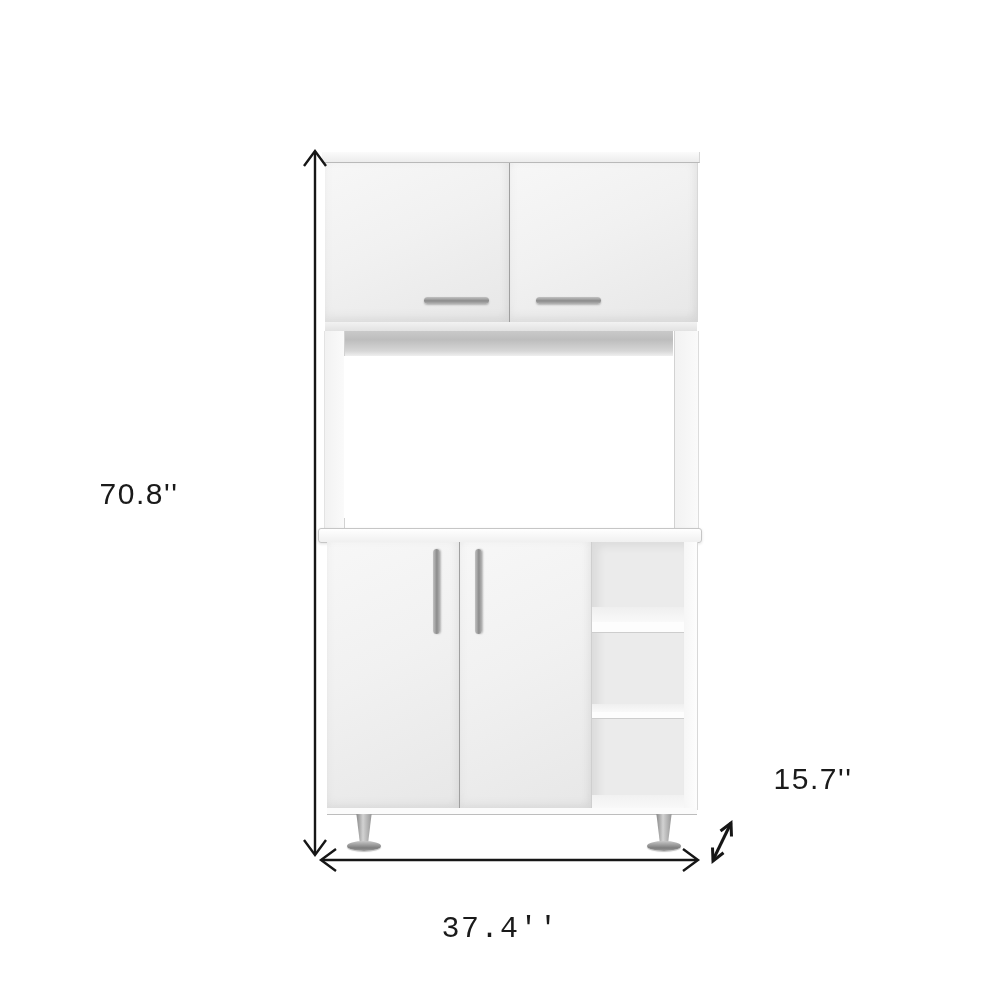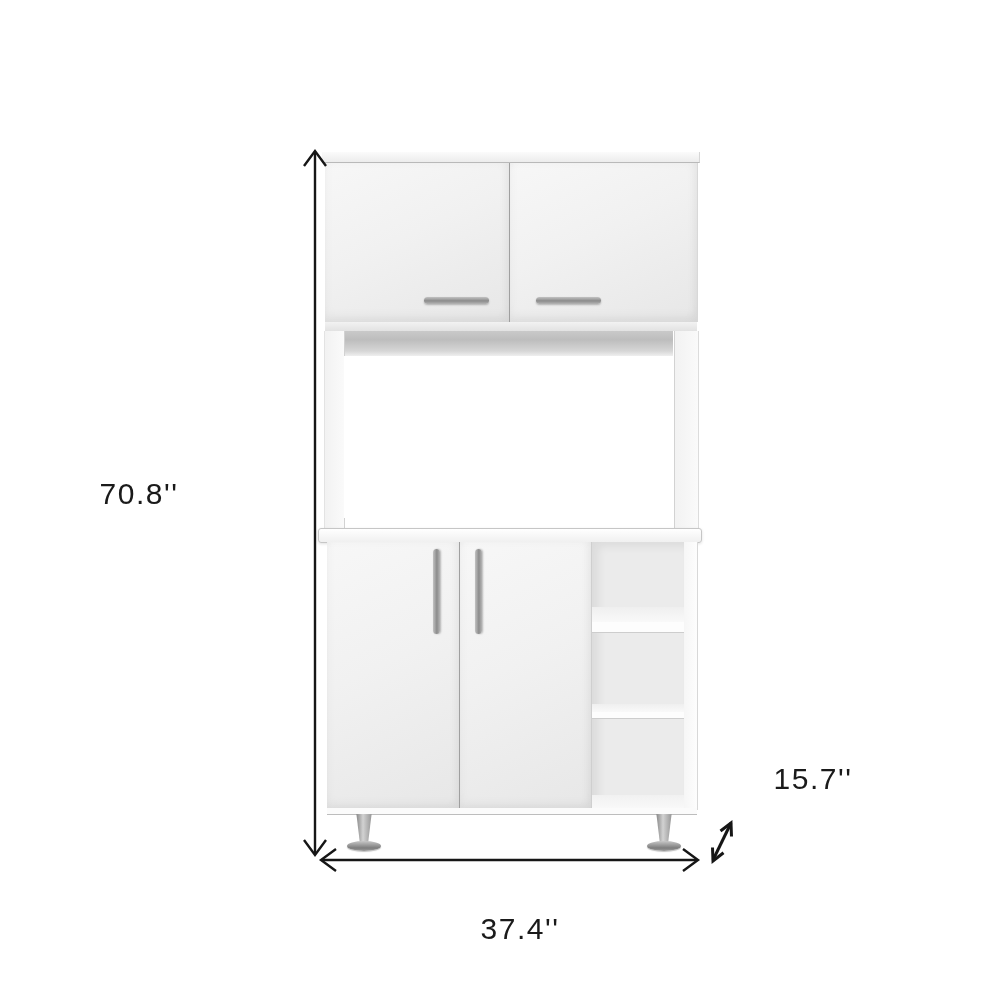--- a/index.html
+++ b/index.html
@@ -96,21 +96,21 @@
     box-shadow:0 1px 1px rgba(0,0,0,0.25);
   }
 
   
   .annotation-layer{left:0;top:0;width:1000px;height:1000px;pointer-events:none;}
   .dim-label{
     position:absolute;transform:translateX(-50%);
     color:#1a1a1a;font-size:30px;letter-spacing:1.5px;white-space:nowrap;
   }
   .dim-label.height{left:139px;top:477px;}
-  .dim-label.width{left:520px;top:912px;}
+  .dim-label.width{left:500px;top:912px;font-family:Liberation Mono, monospace;}
   .dim-label.depth{left:813px;top:762px;}
 </style>
 </head>
 <body>
 
 <div class="canvas">
 
   <div>
     <div class="abs hutch-top"></div>
 

